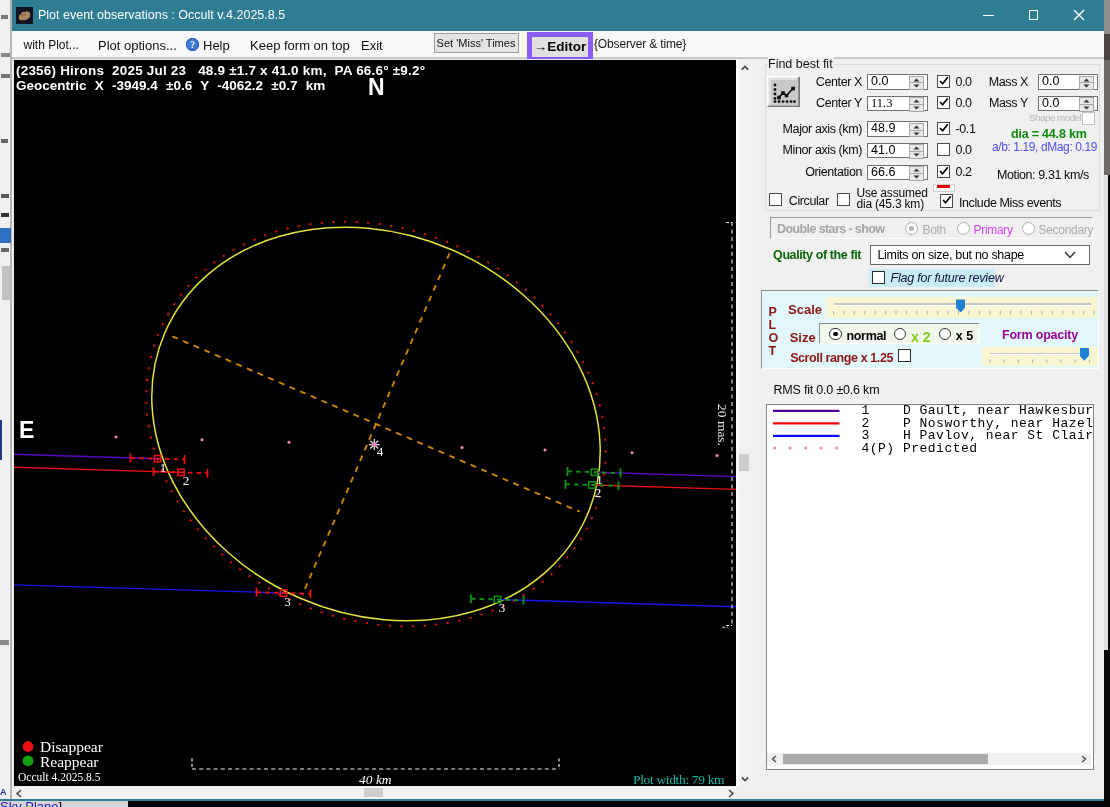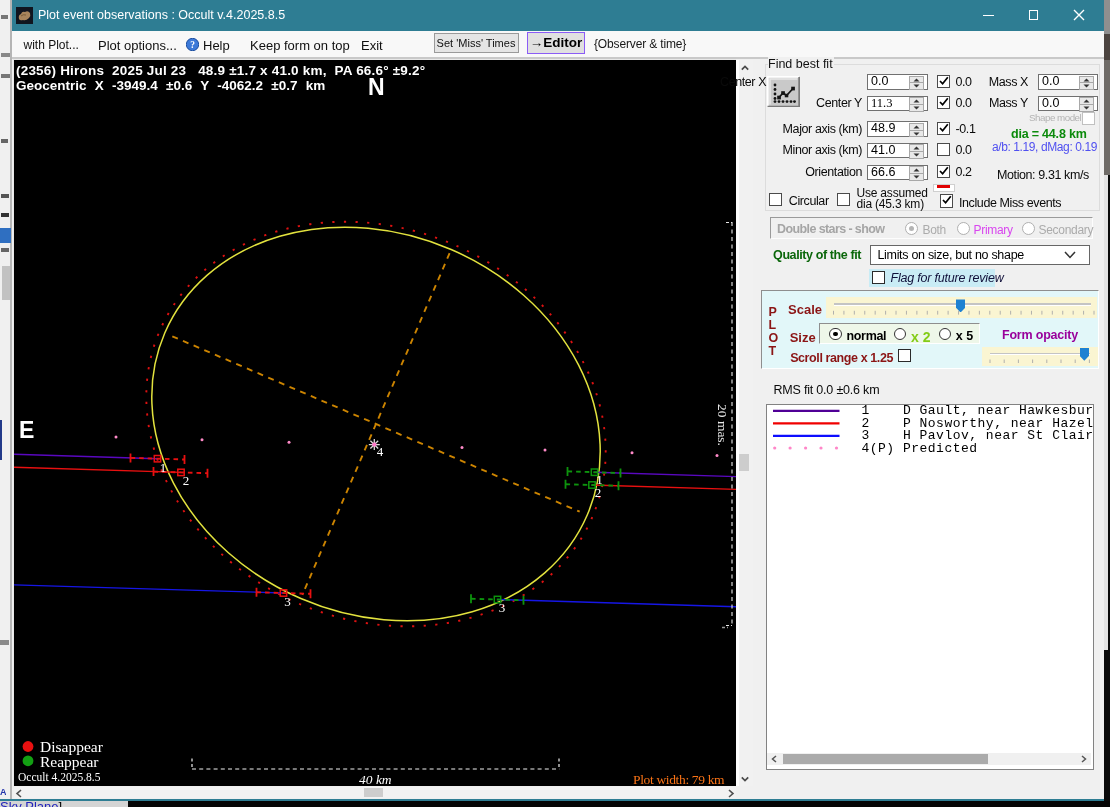--- a/index.html
+++ b/index.html
@@ -49,21 +49,21 @@
 <div class="a" style="left:98px;top:37.5px;font-size:13px;color:#101010;">Plot options...</div>
 <div class="a" style="left:203px;top:37.5px;font-size:13px;color:#101010;">Help</div>
 <div class="a" style="left:250px;top:37.5px;font-size:13px;color:#101010;">Keep form on top</div>
 <div class="a" style="left:361px;top:37.5px;font-size:13px;color:#101010;">Exit</div>
 <svg class="a" style="left:186px;top:38px;" width="13" height="13">
 <circle cx="6.5" cy="6.5" r="6.2" fill="#3c79d8"></circle>
 <circle cx="6.5" cy="6.5" r="6.2" fill="none" stroke="#1d4fa0" stroke-width="1"></circle>
 <text x="6.5" y="10" font-size="9.5" font-weight="bold" fill="#fff" text-anchor="middle" font-family="Liberation Serif,serif">?</text>
 </svg>
 <div class="a" style="left:433.5px;top:33px;width:83px;height:18px;background:#e5e5e5;border:1px solid #9a9a9a;font-size:11px;color:#111;text-align:center;line-height:18px;">Set 'Miss' Times</div>
-<div class="a" style="left:527px;top:31.5px;width:56px;height:20px;background:#e0e0e0;border:1px solid #8b5cf6;font-size:13.5px;font-weight:bold;color:#000;text-align:center;line-height:20px;">→Editor</div>
+<div class="a" style="left:527px;top:31.5px;width:56px;height:20px;background:#e0e0e0;border:5px solid #8b5cf6;font-size:13.5px;font-weight:bold;color:#000;text-align:center;line-height:20px;">→Editor</div>
 <div class="a" style="left:594px;top:36.8px;font-size:12px;letter-spacing:-0.15px;color:#181818;">{Observer &amp; time}</div>
 <div class="a" style="left:12px;top:58.7px;width:1092px;height:727px;background:#f0f0f0;"></div>
 <div class="a" style="left:12.5px;top:58.7px;width:723px;height:727px;background:#e8e8e8;"></div>
 <div class="a" style="left:14px;top:60px;width:721.5px;height:725.5px;background:#000;overflow:hidden;"></div>
 <svg class="a" style="left:14px;top:60px;" width="722" height="726" fill="none">
     <ellipse cx="362" cy="364" rx="235.5" ry="195.5" transform="rotate(23.3 362 364)" stroke="#dd1111" stroke-width="1.9" stroke-dasharray="2.2 9.4"></ellipse>
     <ellipse cx="362" cy="364" rx="230" ry="190" transform="rotate(23.3 362 364)" stroke="#e2e23e" stroke-width="1.5"></ellipse>
     <path d="M158.3,276.3 L565.7,451.7 M435.6,193.2 L288.4,534.8" stroke="#cc8400" stroke-width="1.9" stroke-dasharray="6 5.6"></path>
     <path d="M0,394.3 L143.5,398.7 M580.5,412.2 L722,416.6" stroke="#5a08c0" stroke-width="1.4"></path>
     <path d="M0,407.3 L167,412.4 M578,425 L722,429.4" stroke="#e81010" stroke-width="1.4"></path>
@@ -114,21 +114,21 @@
     <circle cx="14" cy="700.8" r="5.4" fill="#13a013"></circle>
   </svg>
 <div class="a" style="left:16px;top:62.5px;font-size:13.5px;font-weight:bold;color:#fff;letter-spacing:0.2px;">(2356) Hirons&nbsp; 2025 Jul 23&nbsp;&nbsp; 48.9 ±1.7 x 41.0 km,&nbsp; PA 66.6° ±9.2°</div>
 <div class="a" style="left:16px;top:78.3px;font-size:13.5px;font-weight:bold;color:#fff;letter-spacing:0;word-spacing:4.5px;">Geocentric X -3949.4 ±0.6 Y -4062.2 ±0.7 km</div>
 <div class="a" style="left:368px;top:74px;font-size:23px;font-weight:bold;color:#fff;">N</div>
 <div class="a" style="left:19px;top:417px;font-size:23px;font-weight:600;color:#fff;">E</div>
 <div class="a" style="left:40px;top:738px;font-family:'Liberation Serif',serif;font-size:15.5px;color:#fff;">Disappear</div>
 <div class="a" style="left:40px;top:752.5px;font-family:'Liberation Serif',serif;font-size:15.5px;color:#fff;">Reappear</div>
 <div class="a ser" style="left:18px;top:771px;font-size:11.5px;color:#fff;">Occult 4.2025.8.5</div>
 <div class="a ser" style="left:359px;top:772px;font-size:13.5px;font-style:italic;color:#fff;">40 km</div>
-<div class="a ser" style="left:633px;top:771.5px;font-size:13.5px;letter-spacing:-0.35px;color:#f97316;">Plot width: 79 km</div>
+<div class="a ser" style="left:633px;top:771.5px;font-size:13.5px;letter-spacing:-0.35px;color:#14b8a6;">Plot width: 79 km</div>
 <div class="a" style="left:736.4px;top:60px;width:2.8px;height:725.5px;background:#fdfdfd;"></div>
 <div class="a" style="left:739.2px;top:60px;width:14.3px;height:725.5px;background:#f1f1f1;"></div>
 <svg class="a" style="left:741px;top:63.5px;" width="8" height="8">
     <path d="M0.8,5.6 L4,2.4 L7.2,5.6" stroke="#4a4a4a" stroke-width="1.7" fill="none"></path>
   </svg>
 <svg class="a" style="left:741px;top:774.5px;" width="8" height="8">
     <path d="M0.8,2.4 L4,5.6 L7.2,2.4" stroke="#4a4a4a" stroke-width="1.7" fill="none"></path>
   </svg>
 <div class="a" style="left:739px;top:453.5px;width:10px;height:17px;background:#cdcdcd;"></div>
 <div class="a" style="left:14px;top:786.8px;width:721.5px;height:11.7px;background:#f0f0f0;"></div>
@@ -159,21 +159,21 @@
       <circle cx="27.5" cy="25.6" r="1.4"></circle>
 </g>
 <path d="M12,21.5 L16,17 L19.5,19.5 L26,12.5" stroke="#141414" stroke-width="1.7" fill="none"></path>
 <g fill="#141414">
       <rect x="10.2" y="19.7" width="3.7" height="3.7"></rect>
       <rect x="14.2" y="15.2" width="3.7" height="3.7"></rect>
       <rect x="17.8" y="17.8" width="3.5" height="3.5"></rect>
       <rect x="24.2" y="10.7" width="3.7" height="3.7"></rect>
     </g>
 </svg>
-<div class="a" style="left:720px;top:74.7px;width:142px;font-size:12.5px;letter-spacing:-0.4px;color:#0a0a0a;">Center X</div>
+<div class="a" style="left:720px;top:74.7px;width:142px;text-align:right;font-size:12.5px;letter-spacing:-0.4px;color:#0a0a0a;">Center X</div>
 <div class="inp" style="left:867px;top:74.2px;width:55.5px;height:13.5px;line-height:13.5px;padding-left:3px;">0.0</div>
 <div class="a" style="left:909.0px;top:75.7px;width:13px;height:5.8px;background:#e8e8e8;border:0.8px solid #a8a8a8;"></div>
 <div class="a" style="left:909.0px;top:82.4px;width:13px;height:5.8px;background:#e8e8e8;border:0.8px solid #a8a8a8;"></div>
 <svg class="a" style="left:912.5px;top:77.7px;" width="7" height="4">
     <path d="M0.5,3.5 L3.5,0.5 L6.5,3.5 Z" fill="#333"></path>
   </svg>
 <svg class="a" style="left:912.5px;top:84.4px;" width="7" height="4">
     <path d="M0.5,0.5 L3.5,3.5 L6.5,0.5 Z" fill="#333"></path>
   </svg>
 <div class="cbx" style="left:937px;top:74.5px;width:11.4px;height:11.4px;border-color:#4a4a4a;">

